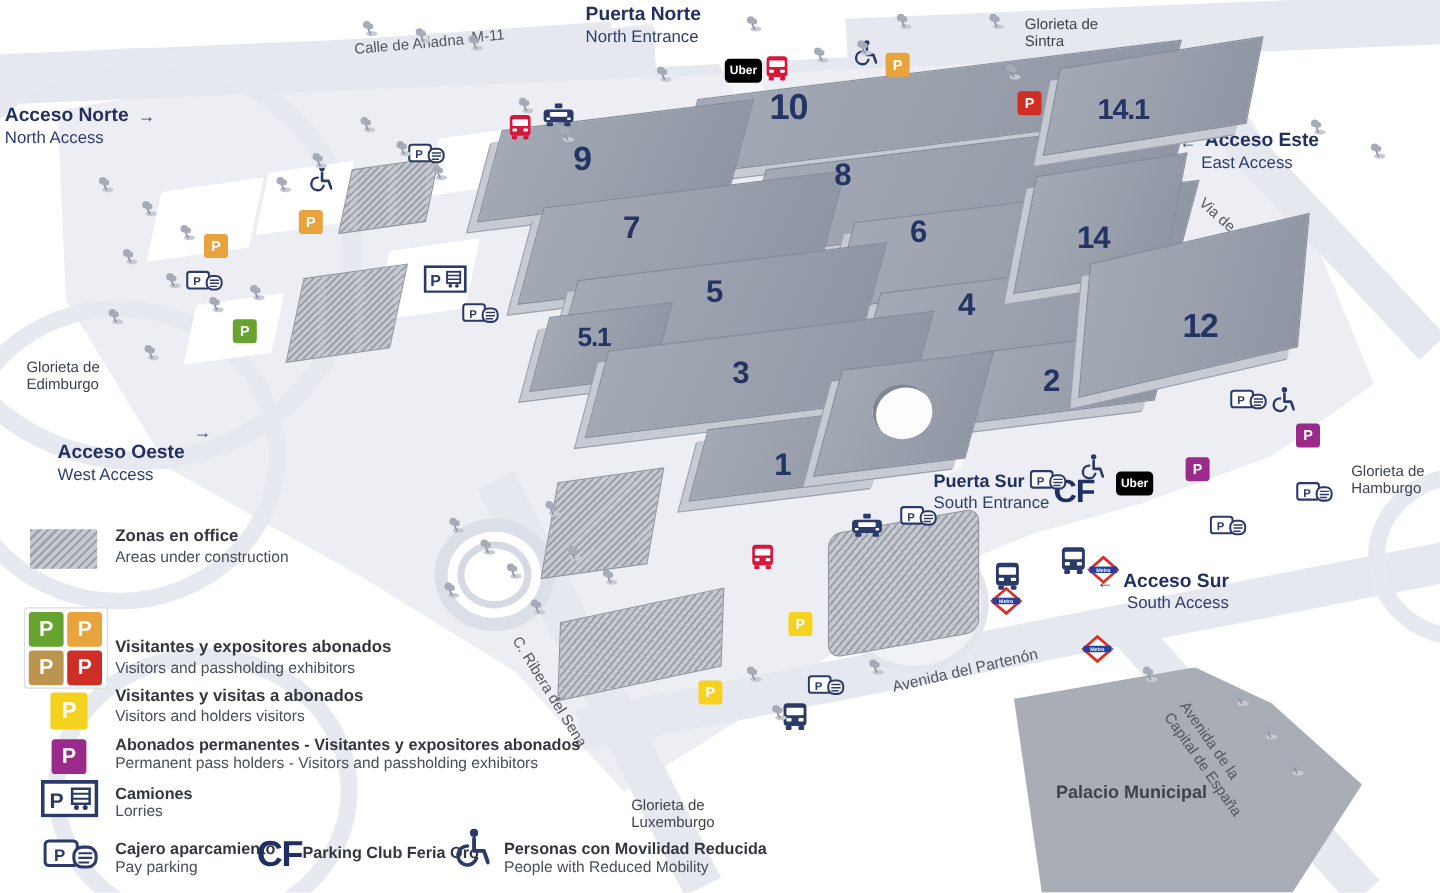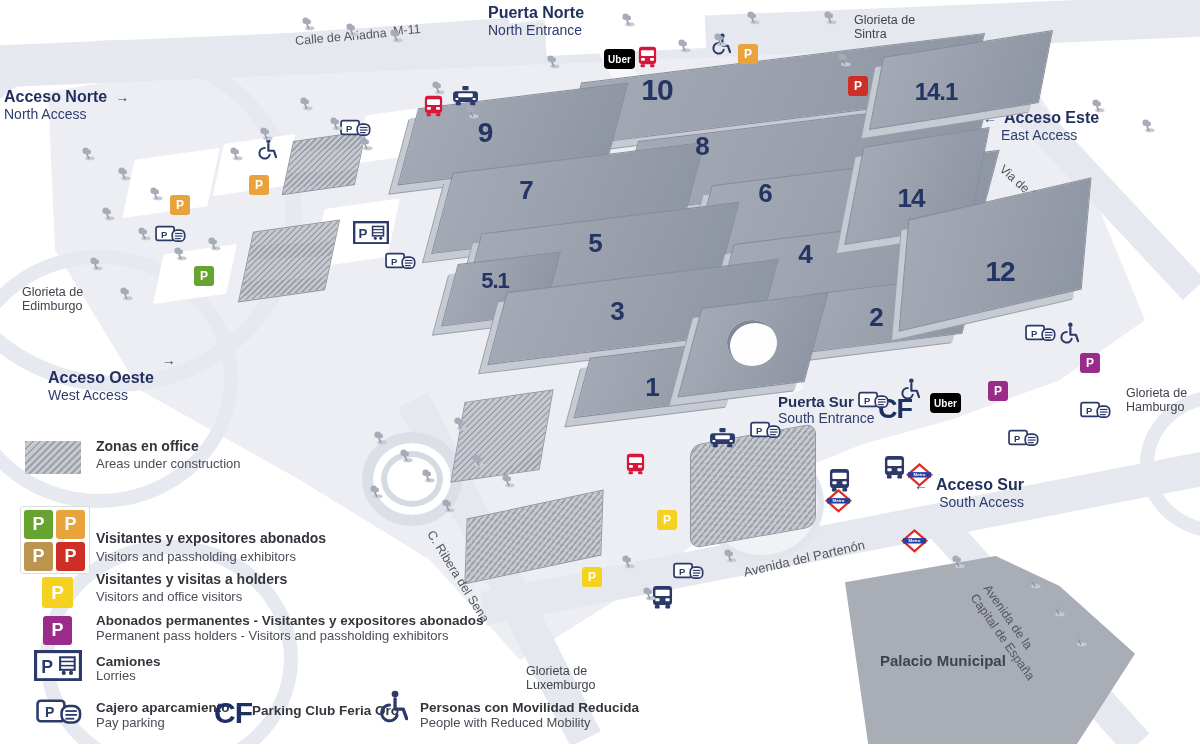--- a/index.html
+++ b/index.html
@@ -90,21 +90,21 @@
 
   <div class="abs" style="left:983px;top:109px;">
     <div style="display:flex;gap:7px;align-items:center;">
       <span class="nav-s">←</span>
       <span class="nav-t" style="font-size:16px;">Acceso Este</span>
     </div>
     <div class="nav-s" style="margin-left:18px;">East Access</div>
   </div>
   <div class="abs lab" style="left:1006px;top:162px;transform:rotate(42deg);transform-origin:0 0;">Via de Dublin</div>
 
-  <div class="abs glo" style="left:22px;top:285px;width:80px;">Glorieta de Edimburgo</div>
+  <div class="abs glo" style="left:22px;top:299px;width:80px;">Glorieta de Edimburgo</div>
 
   <div class="abs" style="left:48px;top:333px;">
     <div style="display:flex;gap:8px;align-items:center;">
       <span class="nav-t" style="font-size:16px;margin-top:36px;">Acceso Oeste</span>
       <span class="nav-s">→</span>
     </div>
     <div class="nav-s">West Access</div>
   </div>
 
   <div class="abs" style="left:778px;top:393px;">
@@ -129,22 +129,22 @@
   <div class="abs" style="left:880px;top:652px;color:#3f434c;font-weight:bold;font-size:15px;white-space:nowrap;">Palacio Municipal</div>
 
   <div class="abs swatch" style="left:25px;top:441px;width:56px;height:33px;"></div>
   <div class="abs leg-t" style="left:96px;top:438px;font-size:14px;">Zonas en office</div>
   <div class="abs leg-s" style="left:96px;top:456px;">Areas under construction</div>
 
   <div class="abs pgrid-card" style="left:20px;top:506px;width:68px;height:66px;"></div>
   <div class="abs leg-t" style="left:96px;top:530px;font-size:14px;">Visitantes y expositores abonados</div>
   <div class="abs leg-s" style="left:96px;top:549px;">Visitors and passholding exhibitors</div>
 
-  <div class="abs leg-t" style="left:96px;top:571px;font-size:14px;">Visitantes y visitas a holders</div>
-  <div class="abs leg-s" style="left:96px;top:589px;">Visitors and office visitors</div>
+  <div class="abs leg-t" style="left:96px;top:571px;font-size:14px;">Visitantes y visitas a abonados</div>
+  <div class="abs leg-s" style="left:96px;top:589px;">Visitors and holders visitors</div>
 
   <div class="abs leg-s" style="left:96px;top:628px;">Permanent pass holders - Visitors and passholding exhibitors</div>
   <div class="abs leg-t" style="left:96px;top:613px;">Abonados permanentes - Visitantes y expositores abonados</div>
 
   <div class="abs leg-t" style="left:96px;top:654px;">Camiones</div>
   <div class="abs leg-s" style="left:96px;top:668px;">Lorries</div>
 
   <div class="abs leg-t" style="left:96px;top:700px;">Cajero aparcamiento</div>
   <div class="abs leg-s" style="left:96px;top:715px;">Pay parking</div>
 

